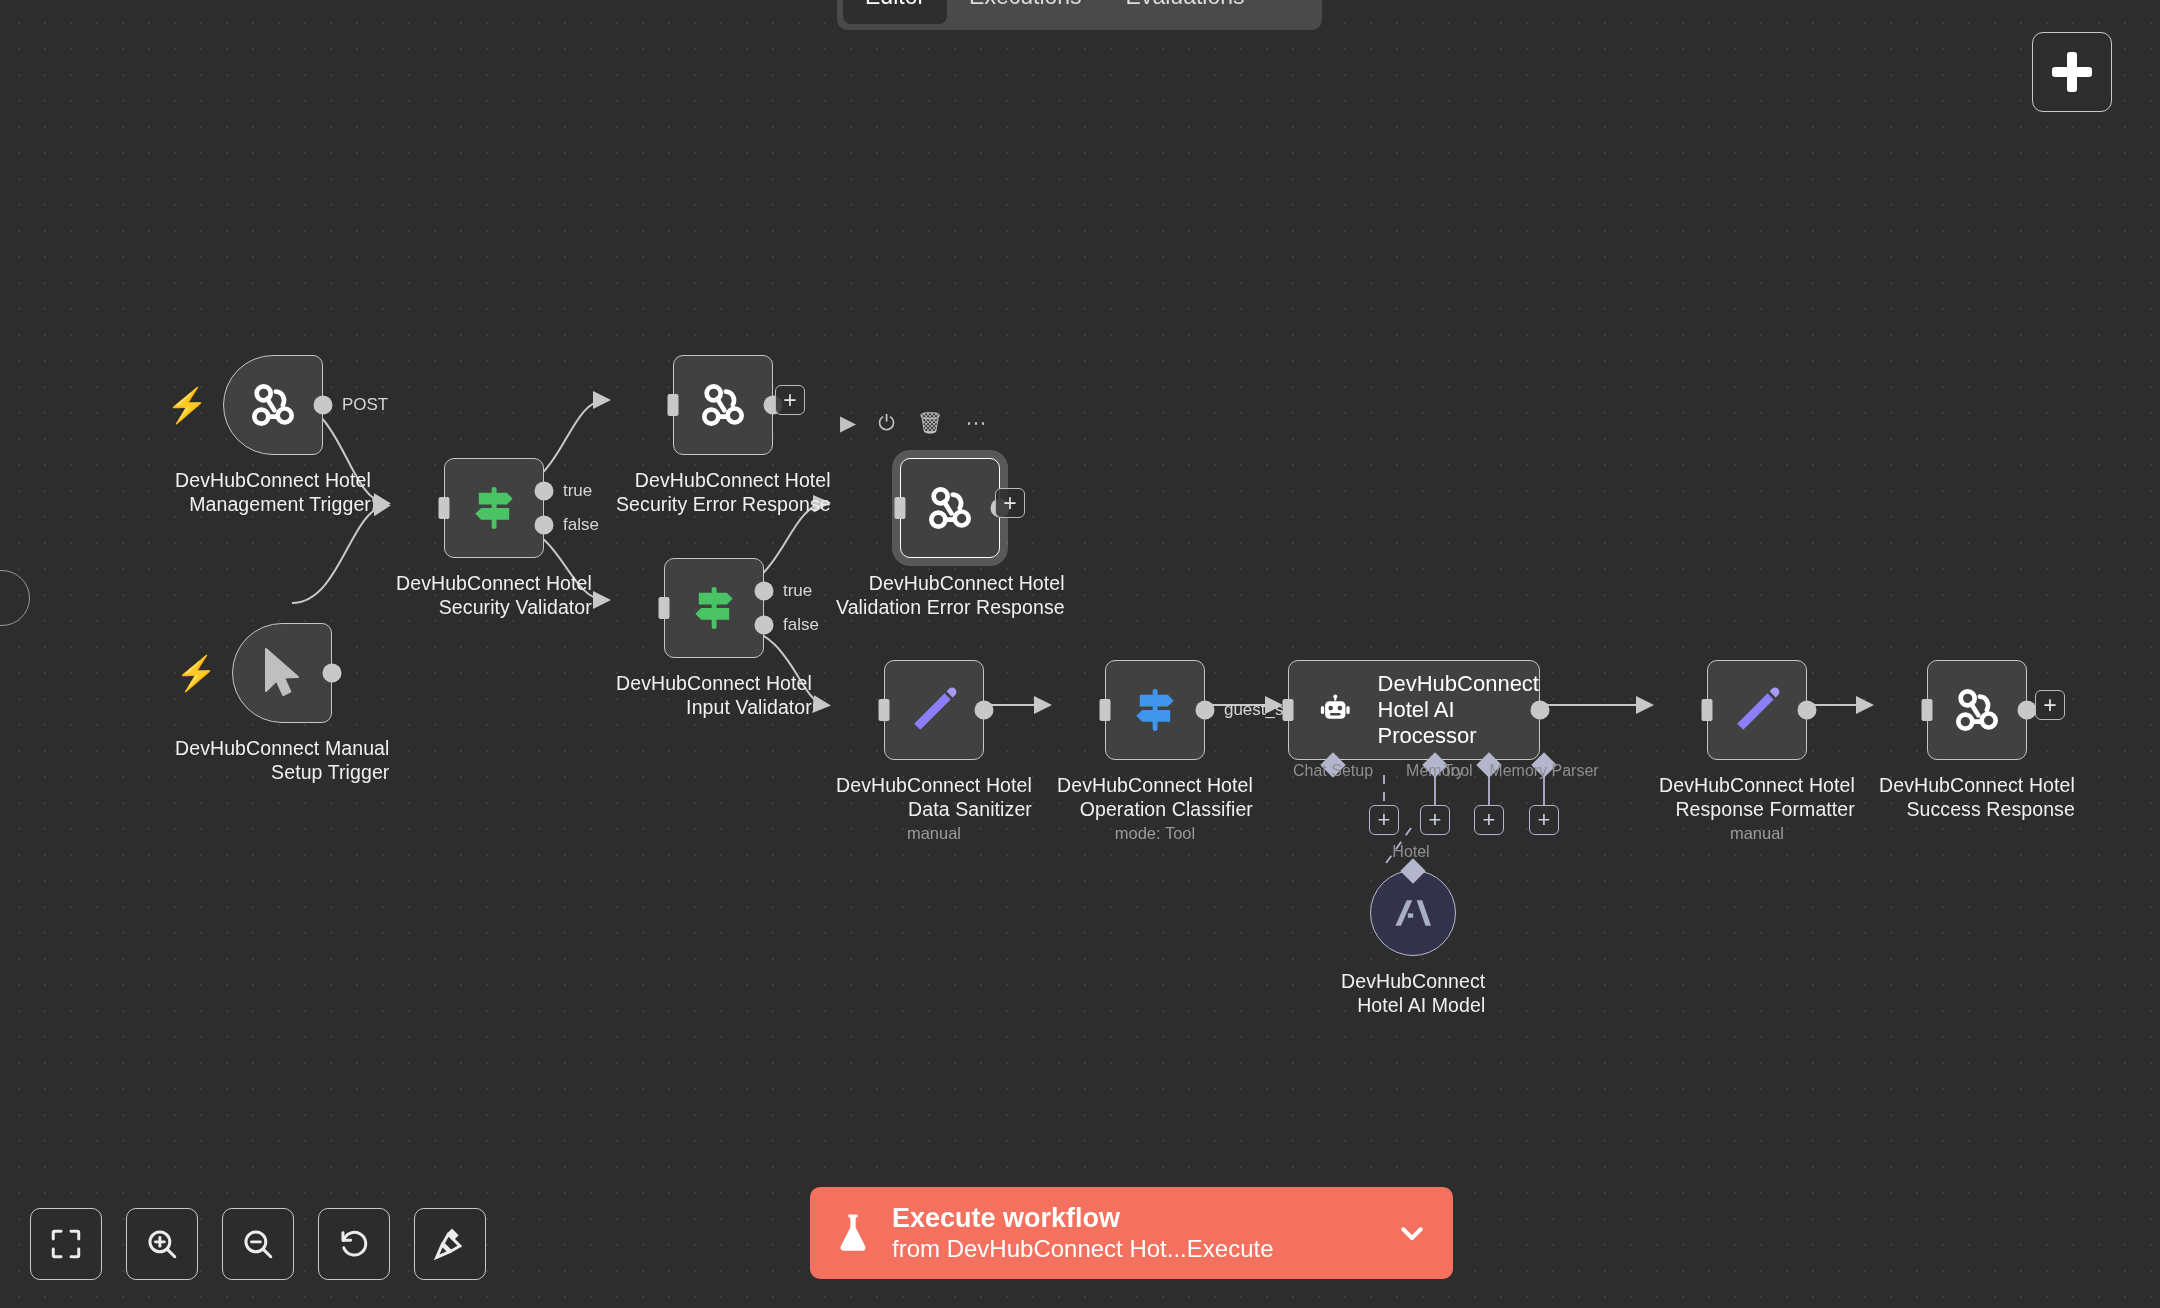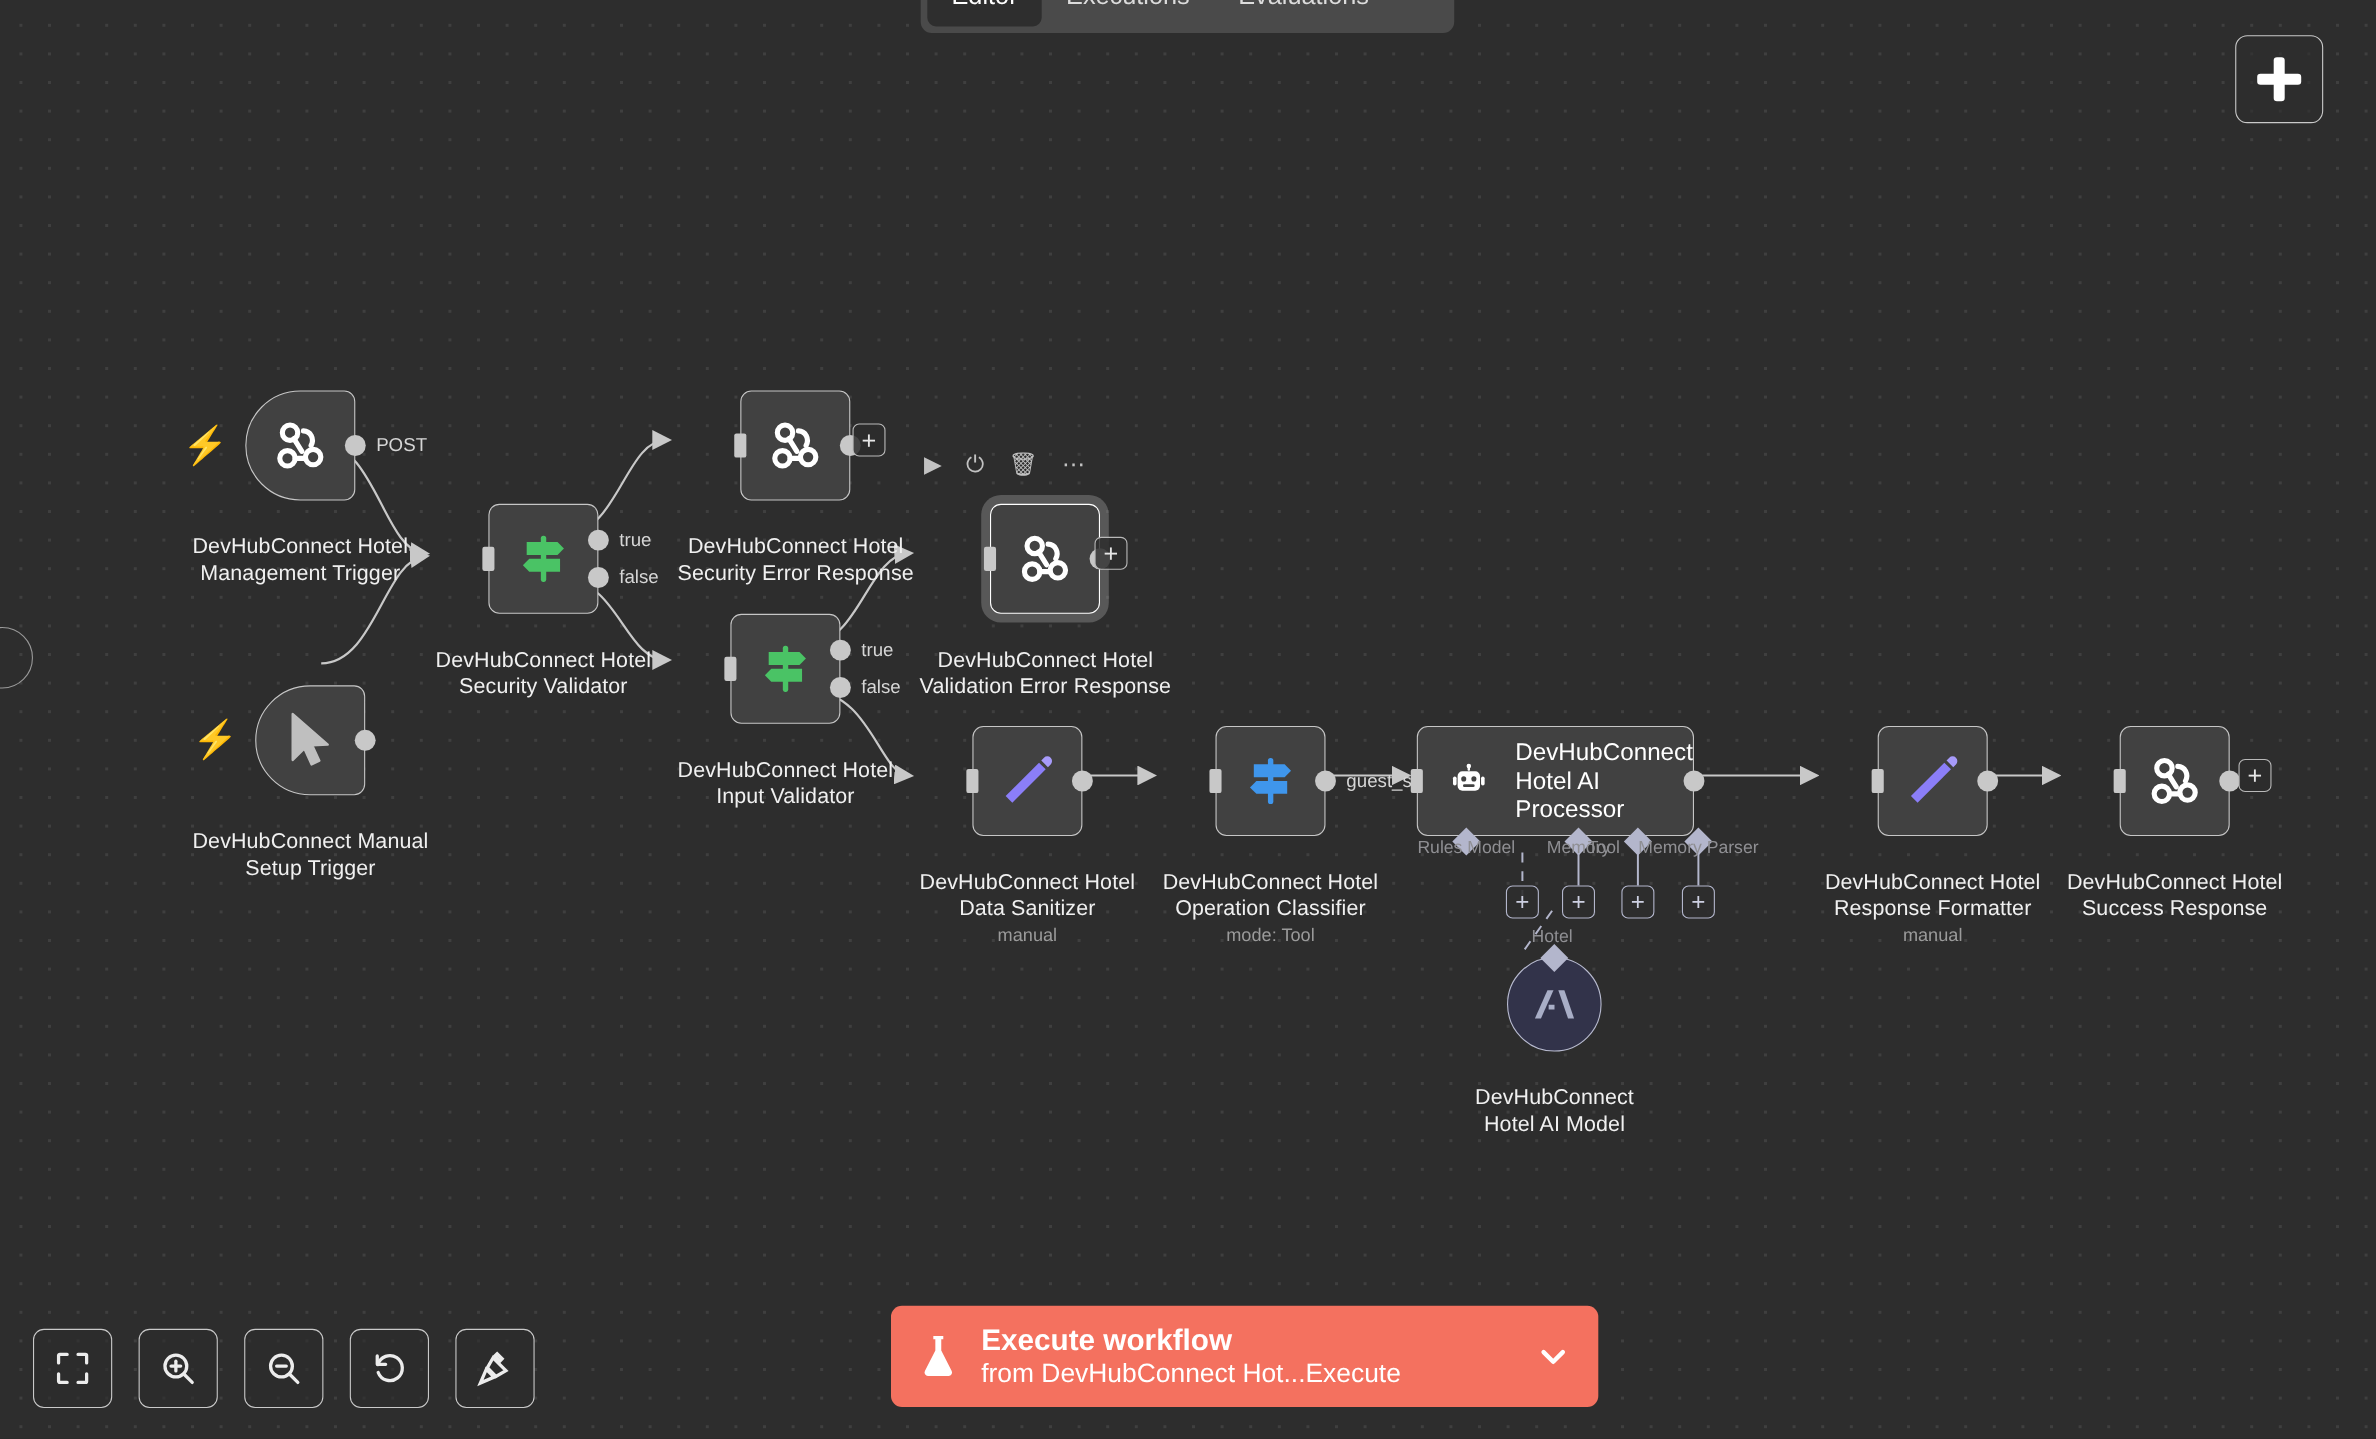--- a/index.html
+++ b/index.html
@@ -70,21 +70,21 @@
   .nbox.wide { width: 252px; justify-content: flex-start; padding-left: 30px; gap: 26px; }
   .nbox.circle {
     width: 86px; height: 86px; border-radius: 50%;
     background: #32334a; border-color: #b8bbd0;
   }
   .nbox.selected {
     box-shadow: 0 0 0 8px rgba(180,180,180,0.32);
     border-color: #ffffff;
   }
   .nlabel {
-    margin-top: 30px; text-align: center;
+    margin-top: 13px; text-align: right;
     font-size: 19.5px; line-height: 24px; color: #f0f0f0;
     white-space: pre-line; letter-spacing: .1px;
   }
   .nsub { margin-top: 3px; font-size: 16.5px; color: #9a9a9a; text-align: center; }
   .inline-title { font-size: 22px; line-height: 26px; color: #ffffff; white-space: pre-line; }
   
   .bolt {
     position: absolute; left: -58px; top: 50%; transform: translateY(-50%);
     font-size: 34px; color: #ff6d5a; line-height: 1;
   }
@@ -378,21 +378,21 @@
 Hotel AI Processor</span>
       <span class="port p-in"></span>
       <span class="port"></span>
     </div>
   </div>
 
   <div class="diamond" style="left:1333px; top:765px;"></div>
   <div class="diamond" style="left:1435px; top:765px;"></div>
   <div class="diamond" style="left:1489px; top:765px;"></div>
   <div class="diamond" style="left:1544px; top:765px;"></div>
-  <div class="sublabel" style="left:1333px; top:762px;">Rules Model</div>
+  <div class="sublabel" style="left:1333px; top:762px;">Chat Setup</div>
   <div class="sublabel" style="left:1435px; top:762px;">Memory</div>
   <div class="sublabel" style="left:1458px; top:762px;">Tool</div>
   <div class="sublabel" style="left:1544px; top:762px;">Memory Parser</div>
   <div class="subplus" style="left:1384px; top:805px;">+</div>
   <div class="subplus" style="left:1435px; top:805px;">+</div>
   <div class="subplus" style="left:1489px; top:805px;">+</div>
   <div class="subplus" style="left:1544px; top:805px;">+</div>
   <div class="sublabel" style="left:1411px; top:843px;">Hotel</div>
 
   <div class="node" style="left:1341px; top:870px;">

